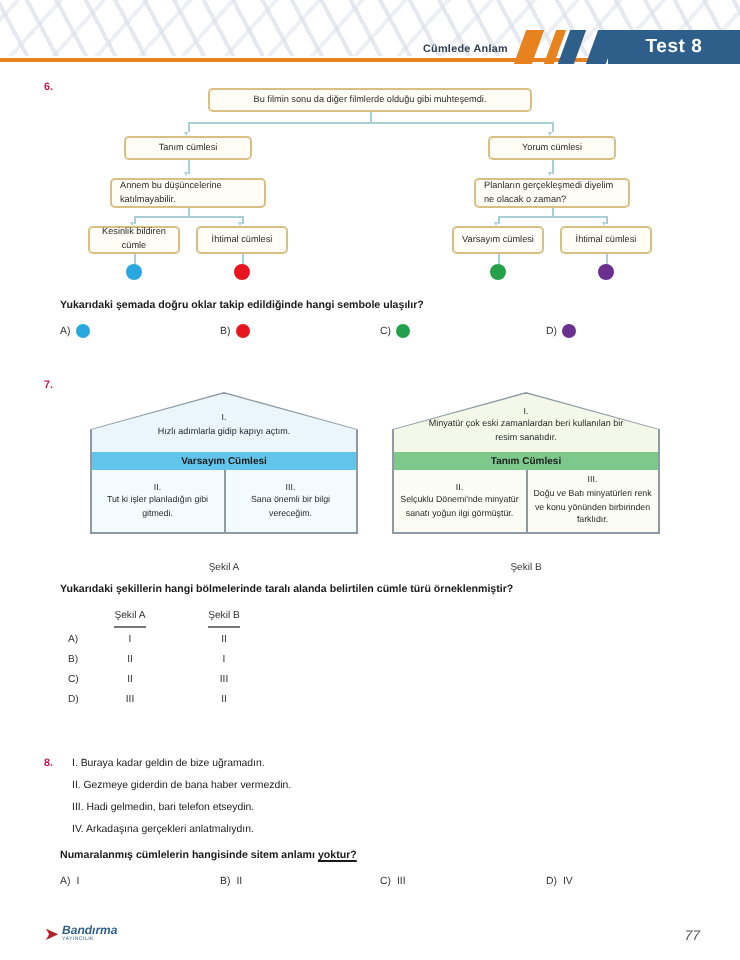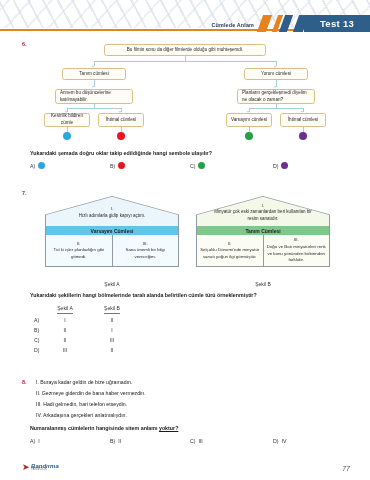--- a/index.html
+++ b/index.html
@@ -143,21 +143,21 @@
 
   <div class="header">
     <div class="hdr-pattern"></div>
     <div class="hdr-rule"></div>
     <div class="hdr-subject">Cümlede Anlam</div>
     <div class="slash s1"></div>
     <div class="slash s2"></div>
     <div class="slash s3"></div>
     <div class="slash s4"></div>
     <div class="test-badge">
-      <span>Test 13</span>
+      <span>Test 8</span>
     </div>
   </div>
 
   <div class="qnum" style="left:22px; top:41px;">6.</div>
 
   <div class="tree">
 
     <div class="tbox" style="left:104px; top:2px; width:162px; height:12px;">Bu filmin sonu da diğer filmlerde olduğu gibi muhteşemdi.</div>
 
     <div class="conn v" style="left:185px; top:14px; height:5px;"></div>

